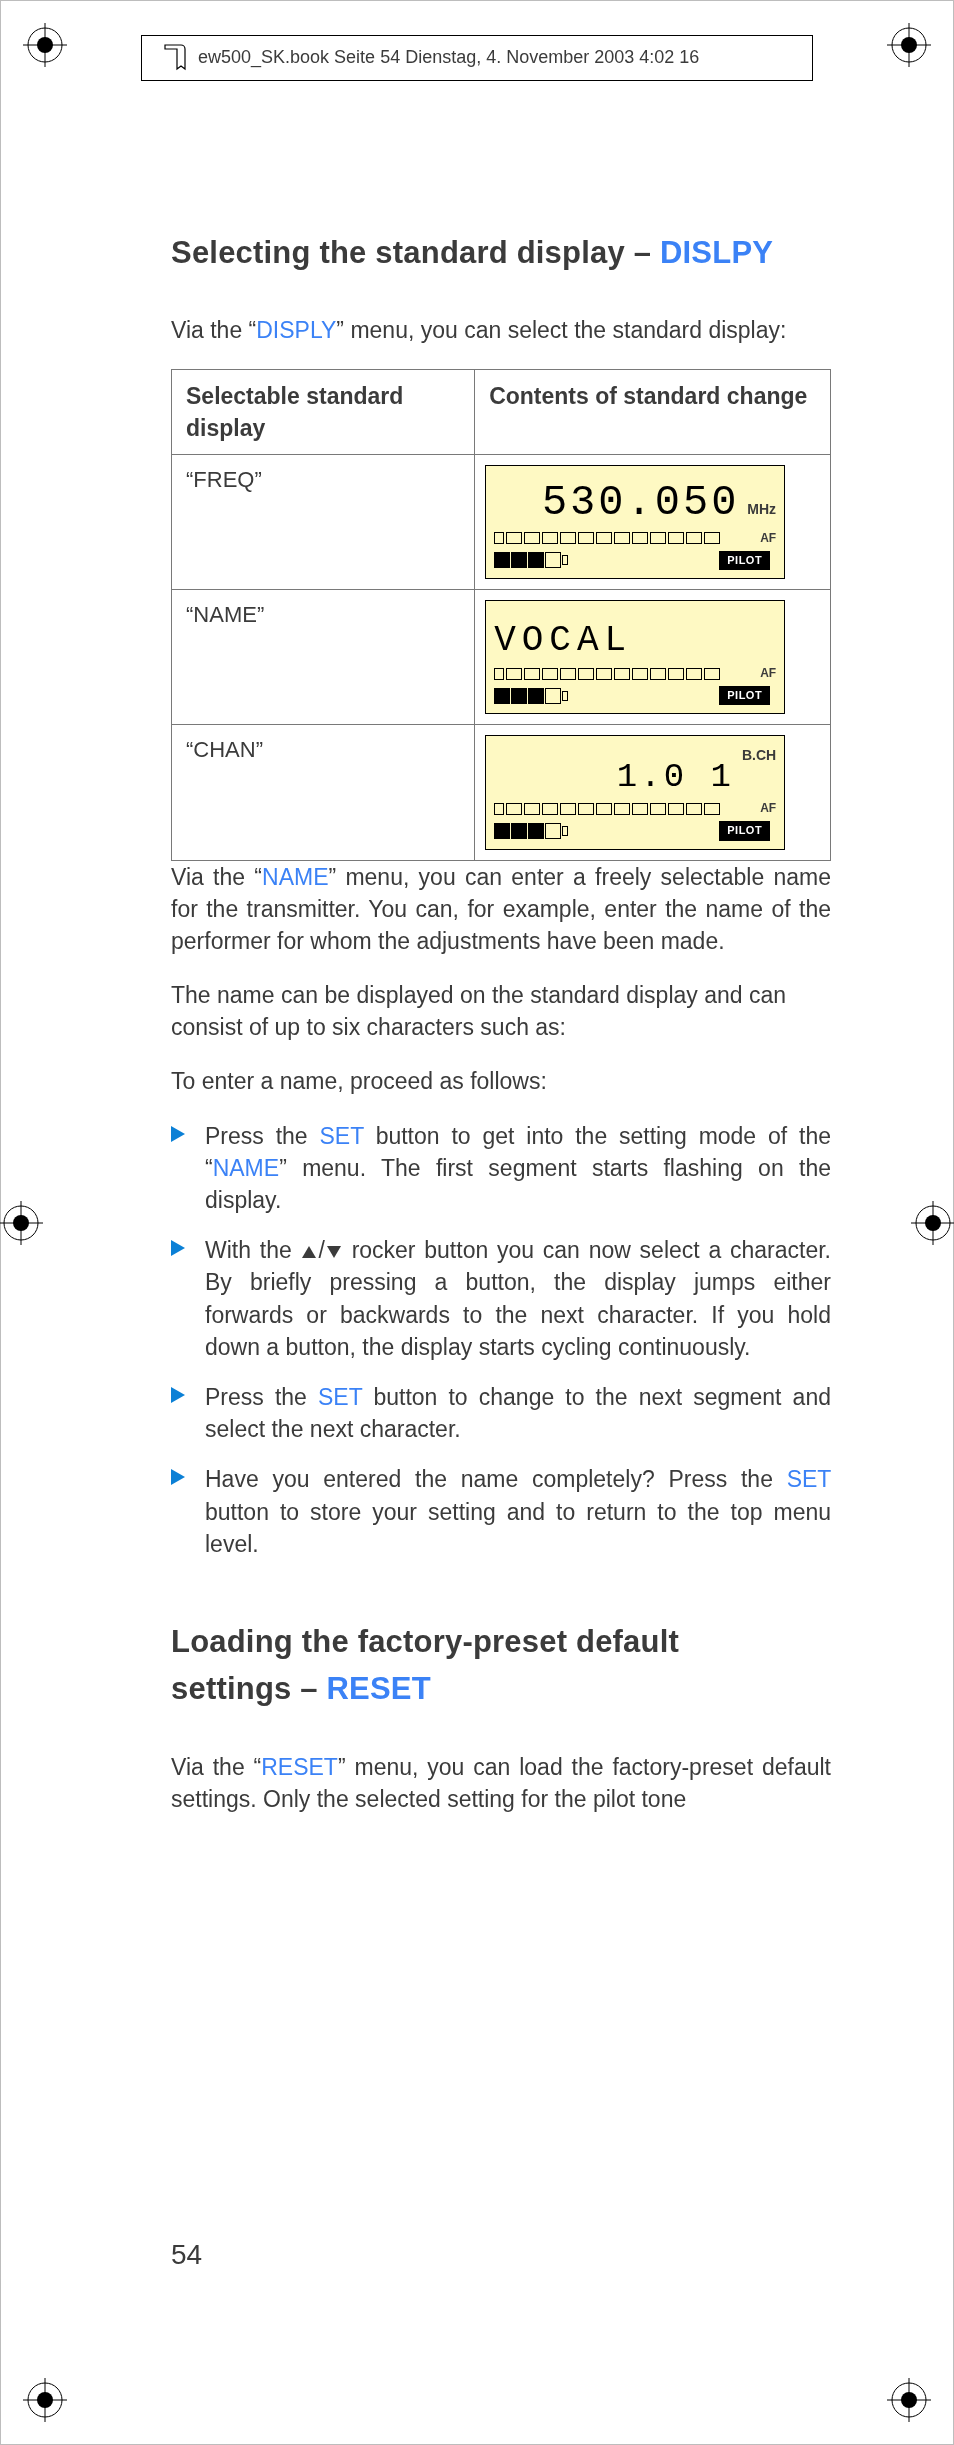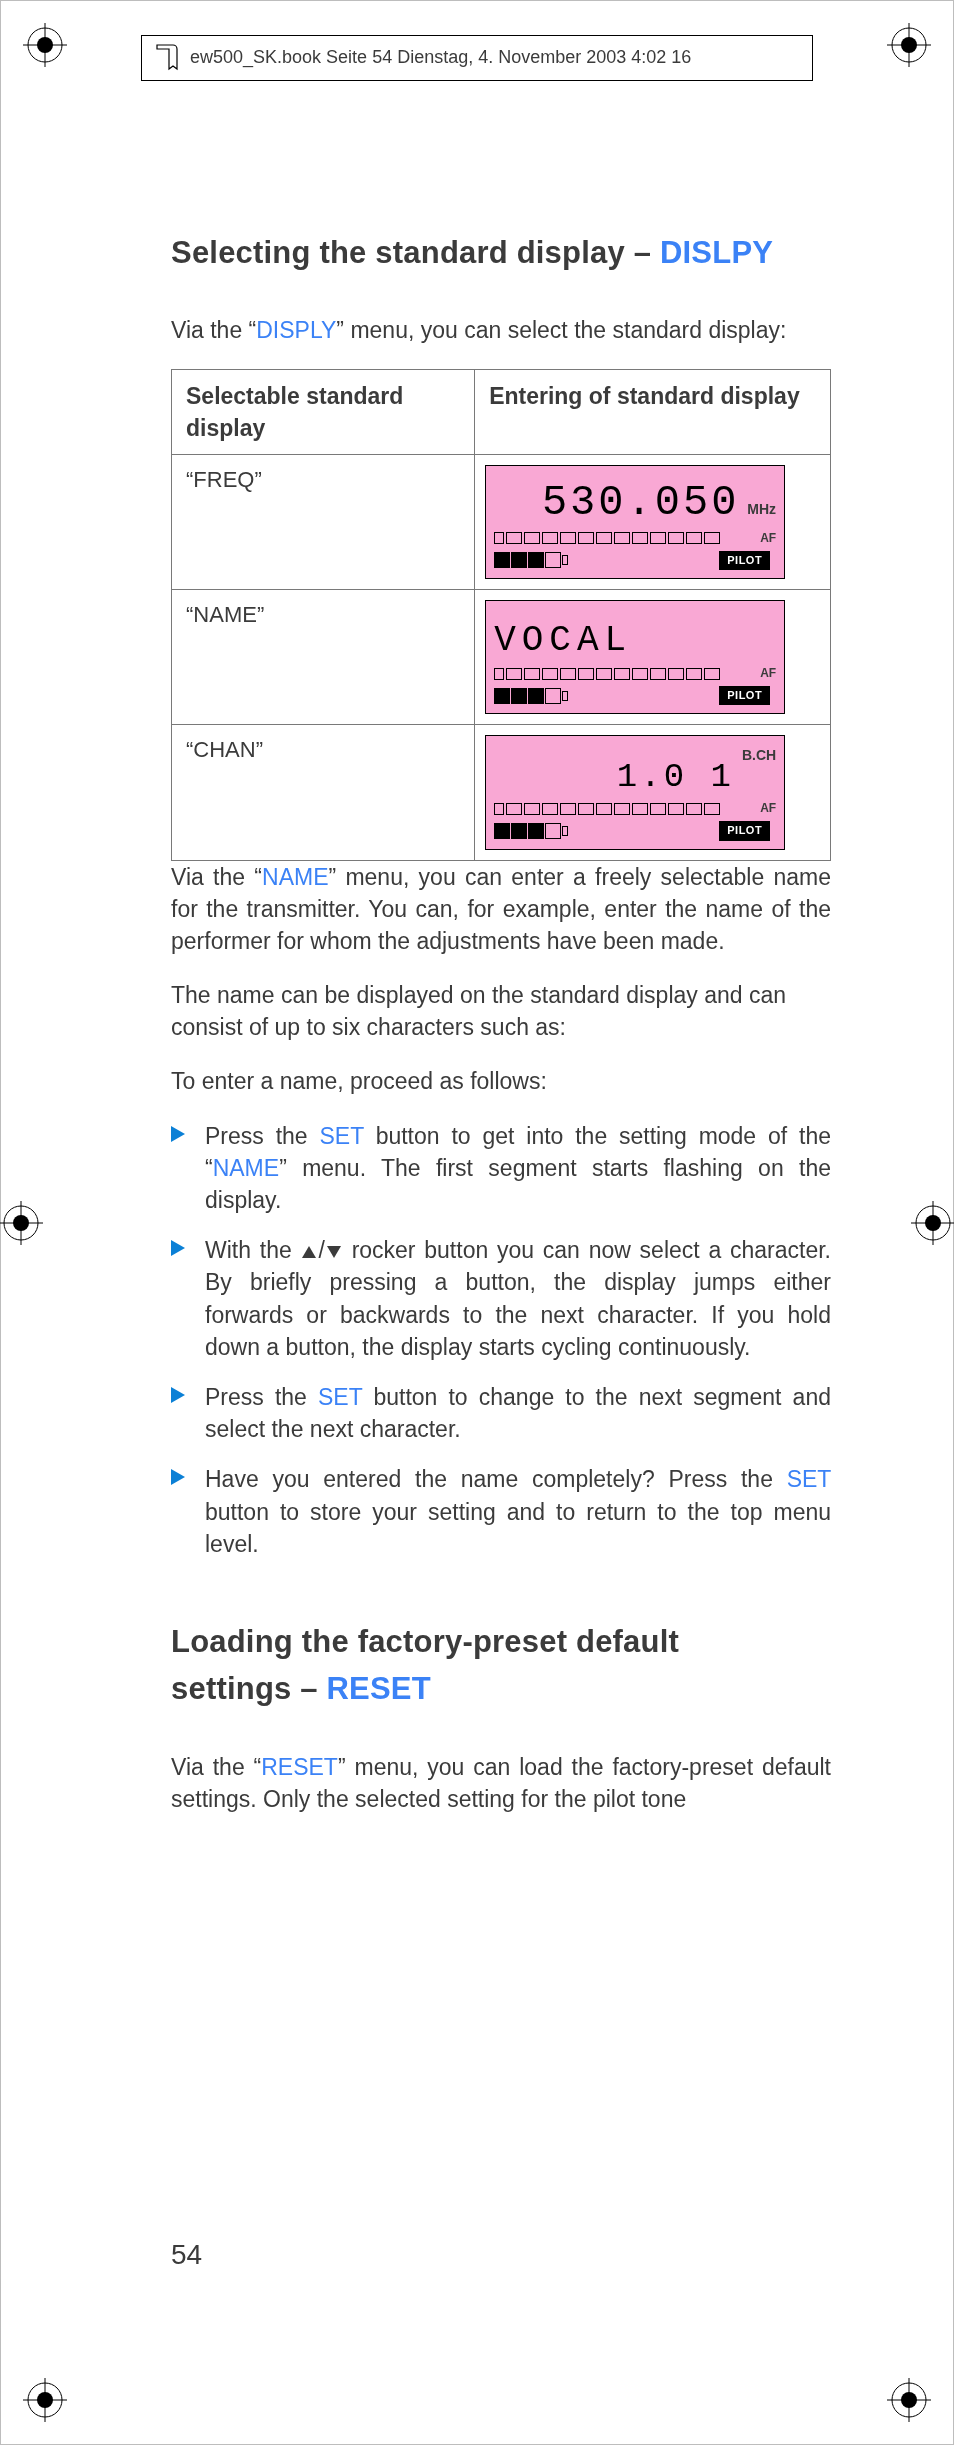--- a/index.html
+++ b/index.html
@@ -36,21 +36,21 @@
   .running-head {
     position: absolute;
     top: 34px;
     left: 140px;
     right: 140px;
     height: 44px;
     border: 1px solid #000;
     font-size: 18px;
     display: flex;
     align-items: center;
-    padding-left: 12px;
+    padding-left: 20px;
     gap: 10px;
   }
   .running-head svg { flex: 0 0 auto; }
 
   .content {
     position: absolute;
     top: 230px;
     left: 170px;
     width: 660px;
   }
@@ -115,21 +115,21 @@
     font-size: 23px;
   }
   table.disp td.lcdcell { padding: 10px; }
 
   
   .lcd {
     width: 300px;
     border: 1px solid #000;
     padding: 6px 8px 8px 8px;
     box-sizing: border-box;
-    background: #f9a8d4;
+    background: #fef9c3;
   }
   .lcd-top {
     display: flex;
     align-items: flex-end;
     justify-content: flex-end;
     gap: 8px;
     height: 52px;
   }
   .lcd-top .seg7 {
     font-family: "Courier New", monospace;
@@ -281,21 +281,21 @@
     </h2>
 
     <p>
       <span>Via the “</span><span class="hl">DISPLY</span><span>” menu, you can select the standard display:</span>
     </p>
 
     <table class="disp">
       <tbody>
           <tr>
         <th style="width:46%">Selectable standard display</th>
-        <th>Entering of standard display</th>
+        <th>Contents of standard change</th>
       </tr>
       <tr>
         <td>“FREQ”</td>
         <td class="lcdcell">
           <div class="lcd">
             <div class="lcd-top">
               <span class="seg7">530.050</span>
               <span class="unit">MHz</span>
             </div>
             <div class="lcd-bar-row">

